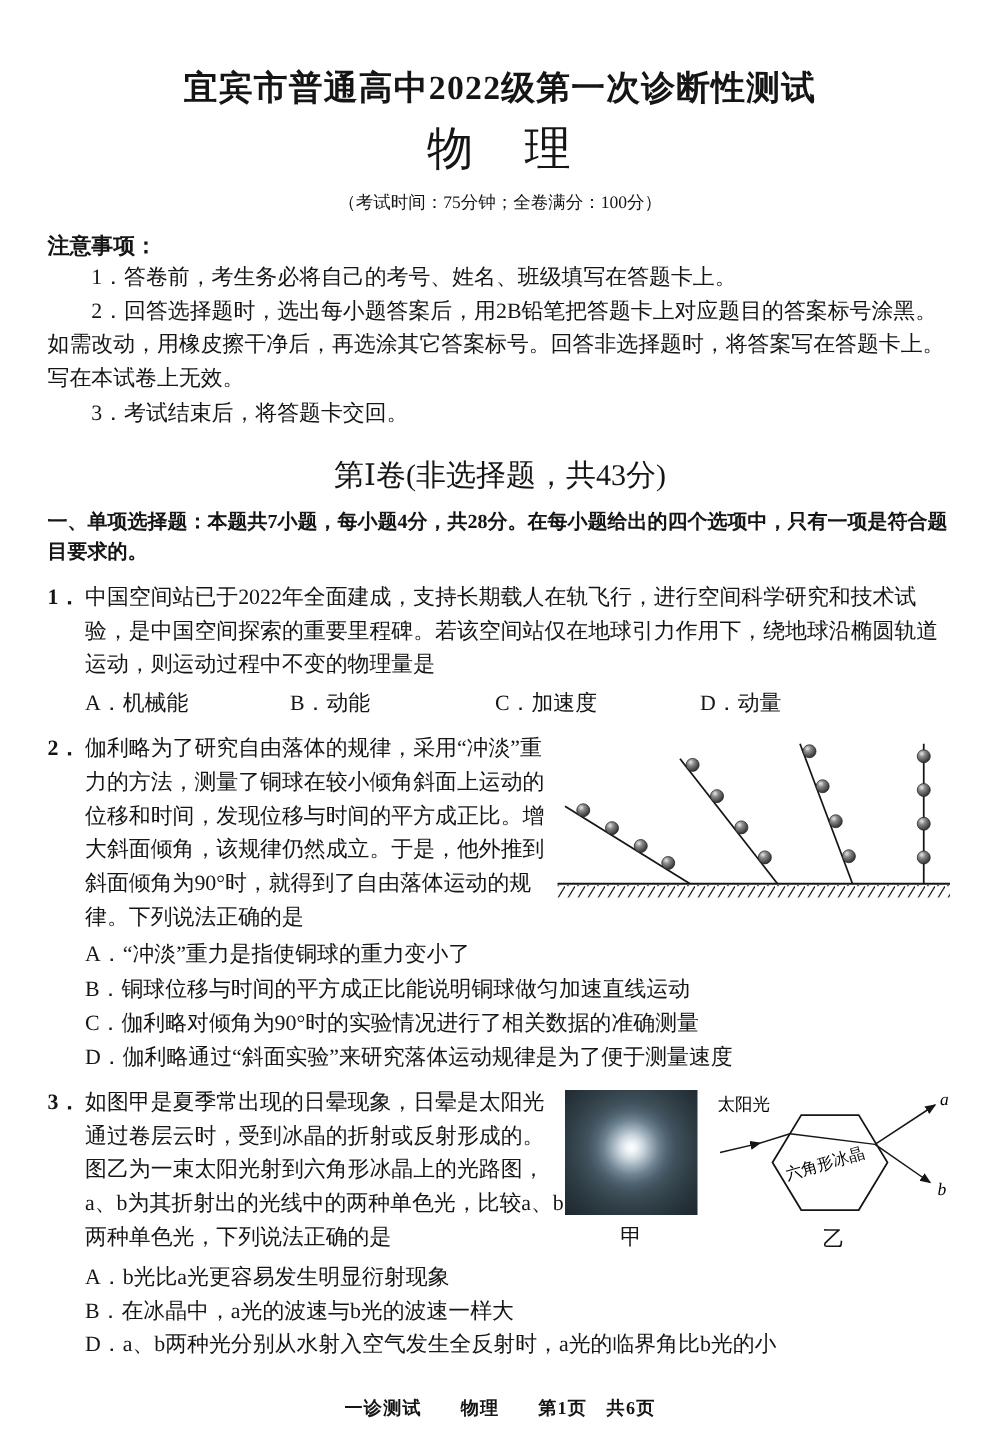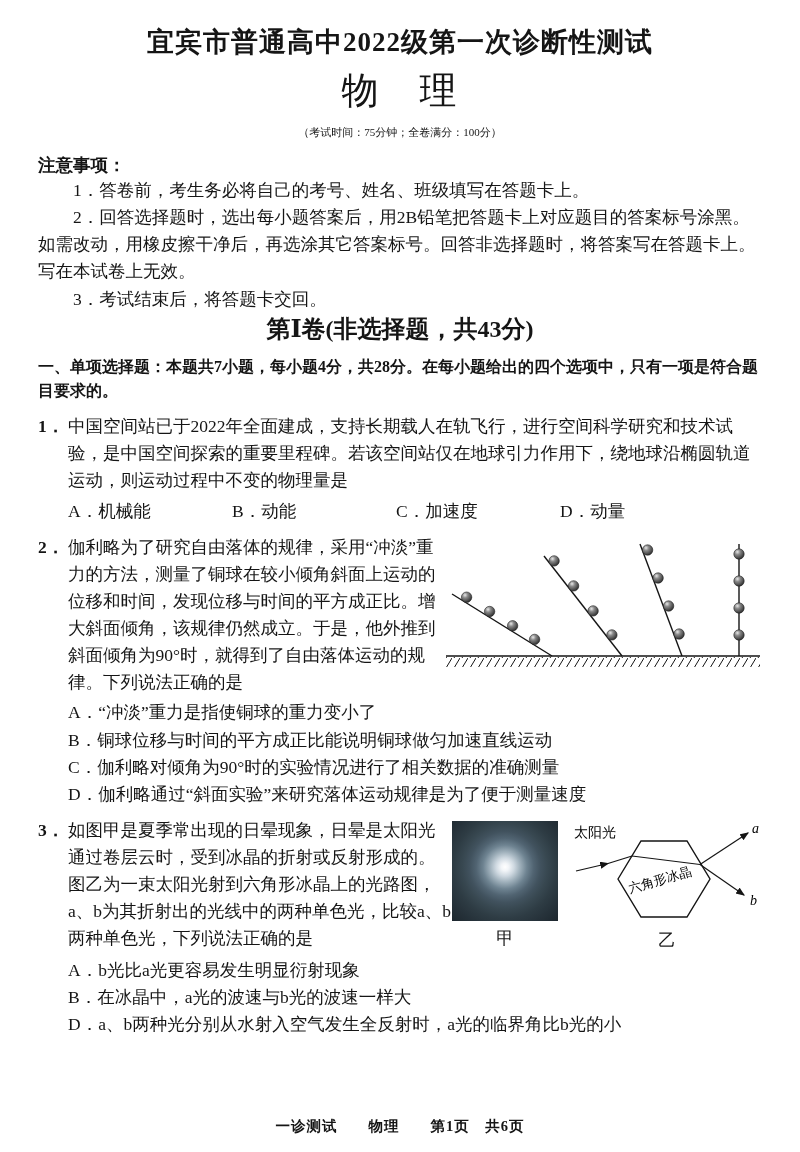--- a/index.html
+++ b/index.html
@@ -5,57 +5,58 @@
   * { margin:0; padding:0; box-sizing:border-box; }
   html,body { background:#ffffff; }
   body {
     width:800px; height:1152px;
     color:#151515;
     font-family:"Liberation Serif","DejaVu Serif",serif;
   }
   .page {
     position:relative;
     width:800px; height:1152px;
-    padding:10px 38px 0 38px;
+    padding:38px 38px 0 38px;
     overflow:hidden;
     background:#ffffff;
   }
   .exam-title {
     text-align:center;
     font-size:27px;
     font-weight:bold;
     margin-top:14px;
     letter-spacing:1px;
   }
   .subject-title {
     text-align:center;
     font-size:37px;
     font-weight:normal;
     margin-top:6px;
     letter-spacing:2px;
   }
   .exam-meta {
     text-align:center;
-    font-size:11px;
+    font-size:14px;
     margin-top:9px;
   }
   .notice-title {
     font-size:17.5px;
     font-weight:bold;
     margin-top:13px;
   }
   .notice-item {
     font-size:17.5px;
     line-height:1.55;
     text-indent:2em;
   }
   .section-title {
     text-align:center;
     font-size:24px;
-    font-weight:bold;
+    font-weight:normal;
+    margin-top:20px;
   }
   .part-header {
     font-size:16px;
     font-weight:bold;
     line-height:1.55;
     margin-top:10px;
   }
   .question { font-size:17.5px; line-height:1.55; margin-top:9px; }
   .q-body { position:relative; padding-left:30px; }
   .q-num { position:absolute; left:0; top:0; font-weight:bold; }

